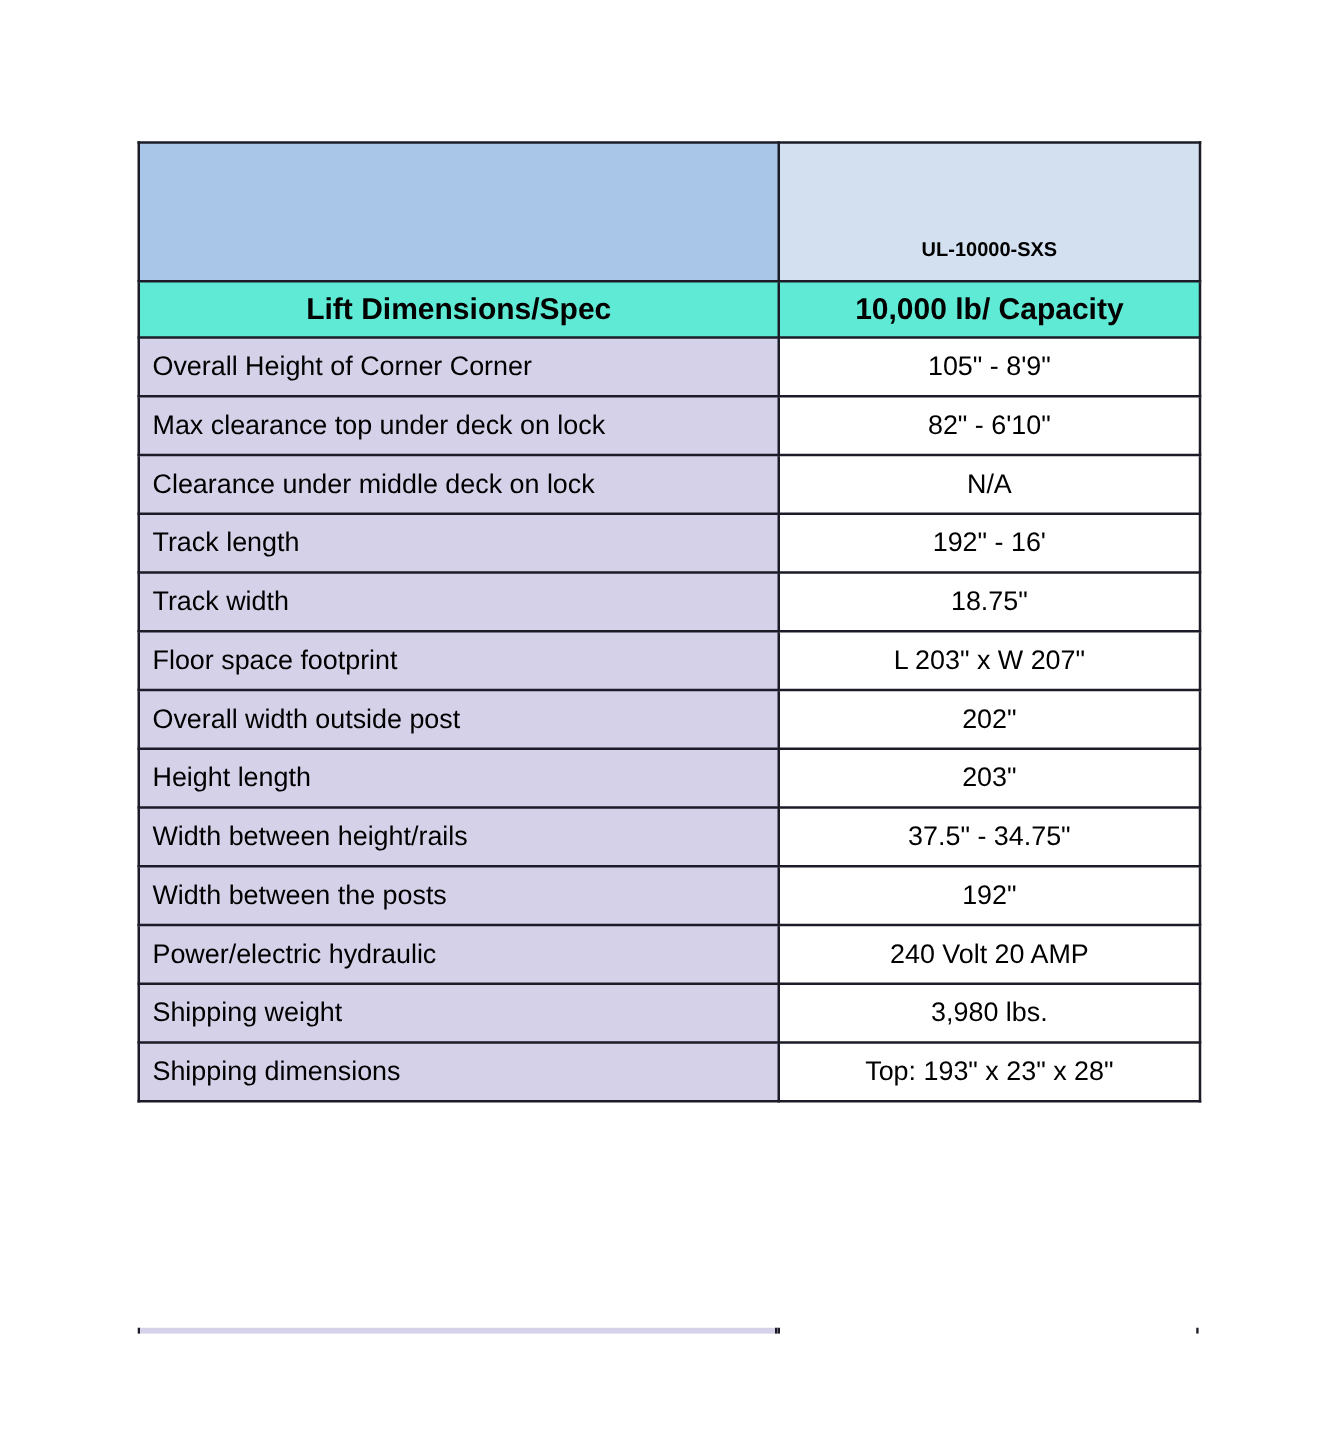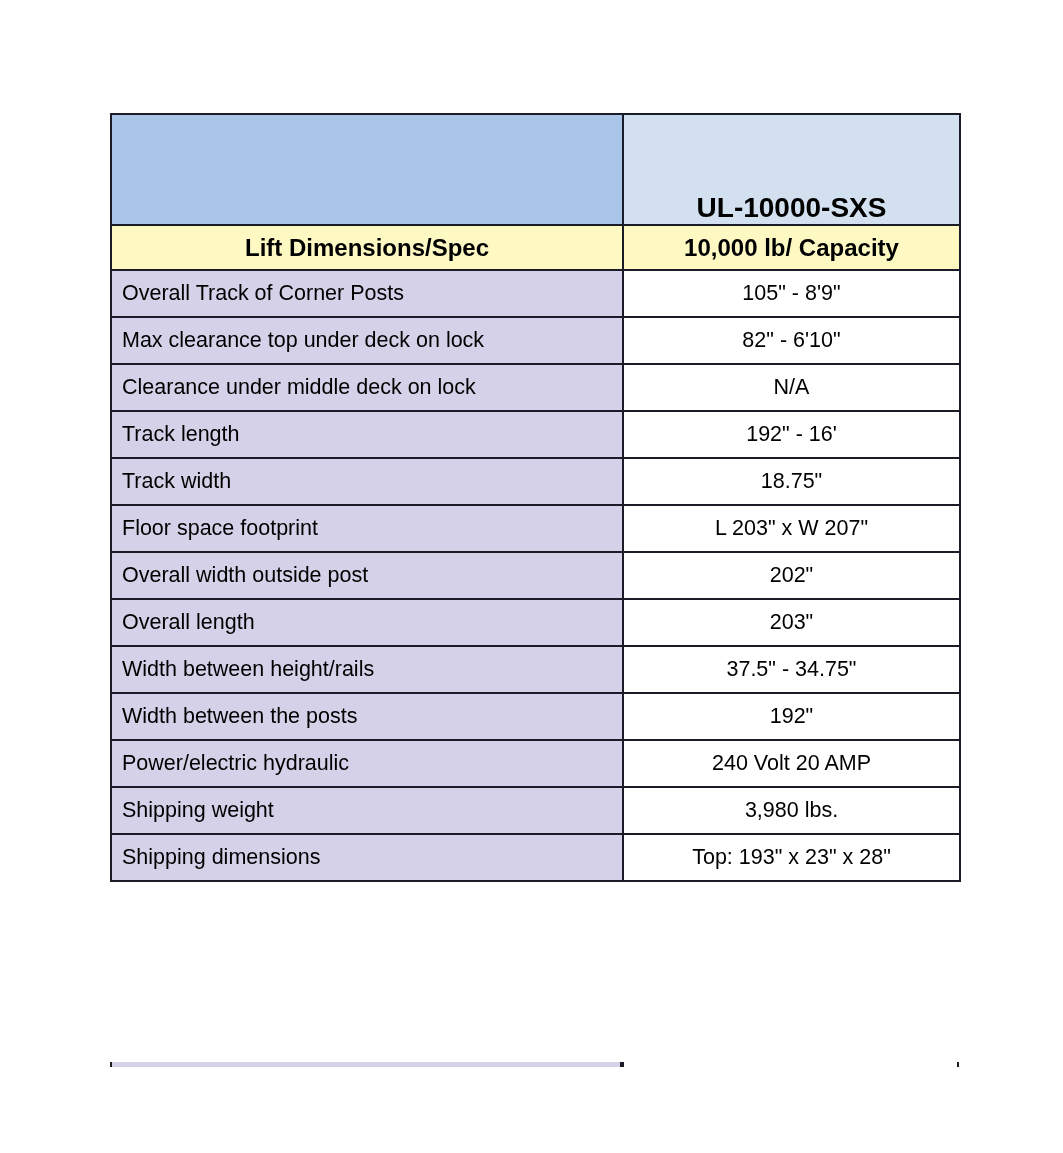--- a/index.html
+++ b/index.html
@@ -47,27 +47,28 @@
   tr.header-band td { height: 111px; }
 
   td.header-blank {
     background: #a9c6e8;
   }
 
   td.header-model {
     background: #d3e0ef;
     text-align: center;
     font-weight: bold;
-    font-size: 28px;
+    font-size: 16px;
     vertical-align: bottom;
+    padding-bottom: 14px;
   }
 
   
   tr.subheader-row td {
-    background: #fef9c3;
+    background: #5eead4;
     text-align: center;
     font-weight: bold;
     font-size: 24px;
     height: 45px;
   }
 
   
   tr.spec-row td { height: 47px; }
 
   td.spec-label {
@@ -128,21 +129,21 @@
         <td class="header-blank"></td>
         <td class="header-model">UL-10000-SXS</td>
       </tr>
 
       <tr class="subheader-row">
         <td>Lift Dimensions/Spec</td>
         <td>10,000 lb/ Capacity</td>
       </tr>
 
       <tr class="spec-row">
-        <td class="spec-label">Overall Track of Corner Posts</td>
+        <td class="spec-label">Overall Height of Corner Corner</td>
         <td class="spec-value">105" - 8'9"</td>
       </tr>
       <tr class="spec-row">
         <td class="spec-label">Max clearance top under deck on lock</td>
         <td class="spec-value">82" - 6'10"</td>
       </tr>
       <tr class="spec-row">
         <td class="spec-label">Clearance under middle deck on lock</td>
         <td class="spec-value">N/A</td>
       </tr>
@@ -156,21 +157,21 @@
       </tr>
       <tr class="spec-row">
         <td class="spec-label">Floor space footprint</td>
         <td class="spec-value">L 203" x W 207"</td>
       </tr>
       <tr class="spec-row">
         <td class="spec-label">Overall width outside post</td>
         <td class="spec-value">202"</td>
       </tr>
       <tr class="spec-row">
-        <td class="spec-label">Overall length</td>
+        <td class="spec-label">Height length</td>
         <td class="spec-value">203"</td>
       </tr>
       <tr class="spec-row">
         <td class="spec-label">Width between height/rails</td>
         <td class="spec-value">37.5" - 34.75"</td>
       </tr>
       <tr class="spec-row">
         <td class="spec-label">Width between the posts</td>
         <td class="spec-value">192"</td>
       </tr>

